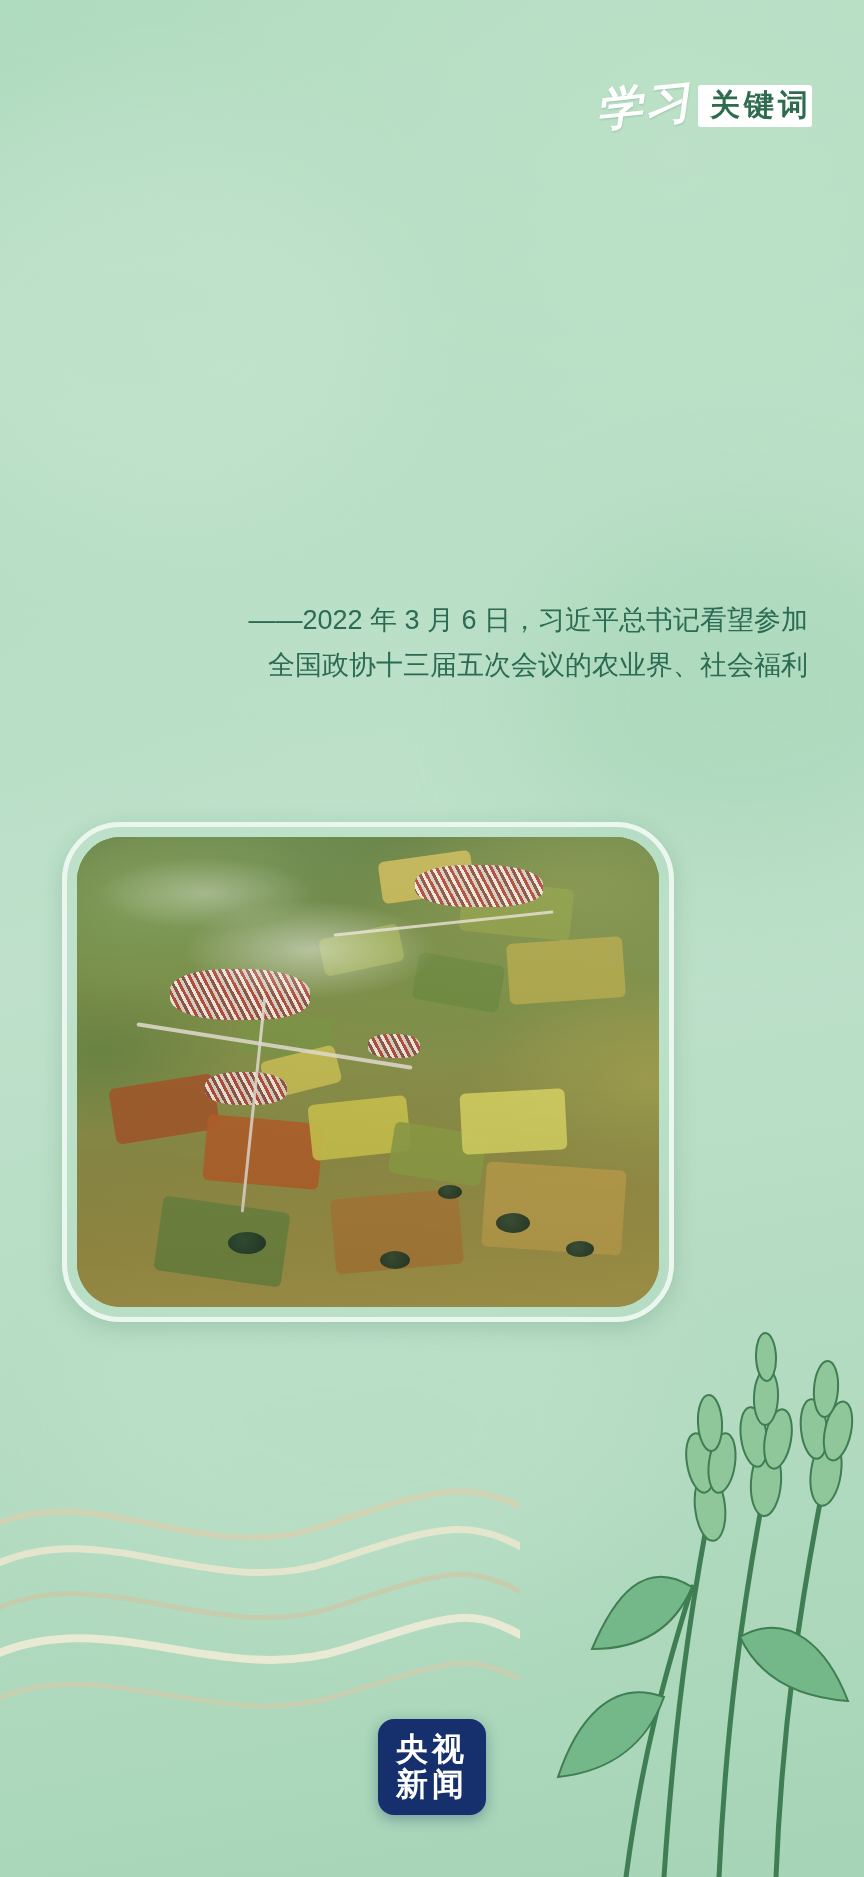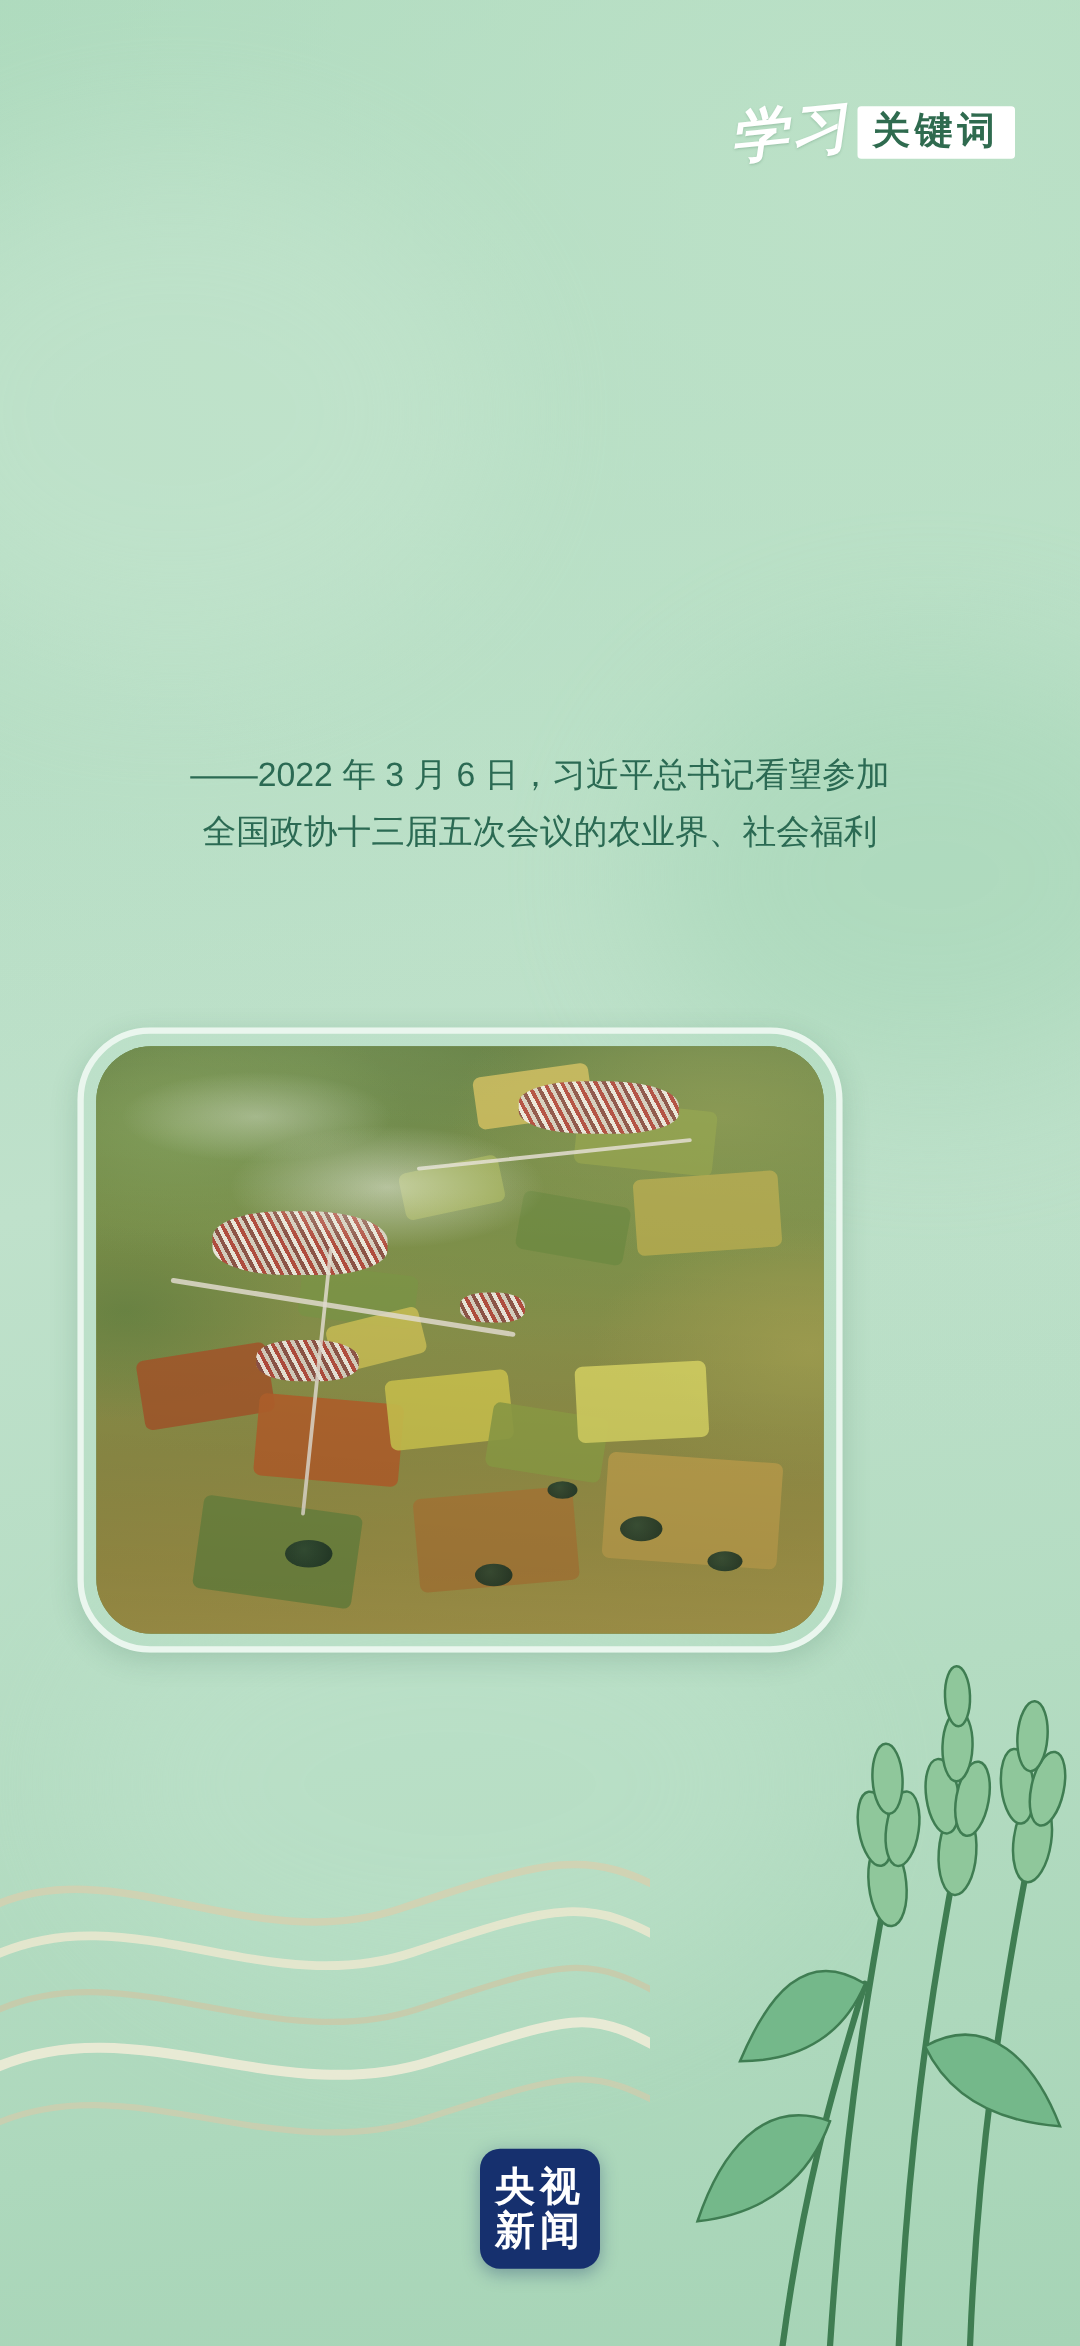--- a/index.html
+++ b/index.html
@@ -52,21 +52,21 @@
     margin-right: 6px;
     transform: rotate(-6deg);
     transform-origin: center;
   }
   .brand-tag {
     background: #ffffff;
     color: #2f6b4f;
     font-size: 30px;
     font-weight: bold;
     letter-spacing: 4px;
-    padding: 5px 12px 7px 12px;
+    padding: 5px 0 7px 12px;
     border-radius: 3px;
     line-height: 1;
   }
 
   
   .quote {
     position: absolute;
     left: 60px;
     right: 52px;
     top: 228px;
@@ -81,21 +81,21 @@
 
   
   .attribution {
     position: absolute;
     left: 56px;
     right: 56px;
     top: 598px;
     font-size: 27px;
     line-height: 1.66;
     color: #2b6a53;
-    text-align: center;
+    text-align: right;
   }
   .attribution .line { display: block; white-space: nowrap; }
 
   
   .photo-frame {
     position: absolute;
     left: 62px;
     top: 822px;
     width: 612px;
     height: 500px;
@@ -170,21 +170,21 @@
 
   
   .wheat { position: absolute; right: -10px; bottom: 0; width: 360px; height: 620px; pointer-events: none; }
 
   
   .logo {
     position: absolute;
     left: 50%;
     transform: translateX(-50%);
     bottom: 62px;
-    width: 96px;
+    width: 108px;
     height: 96px;
     border-radius: 16px;
     background: #16306e;
     color: #ffffff;
     display: flex;
     flex-direction: column;
     align-items: center;
     justify-content: center;
     box-shadow: 0 4px 14px rgba(20, 45, 100, .35);
   }

